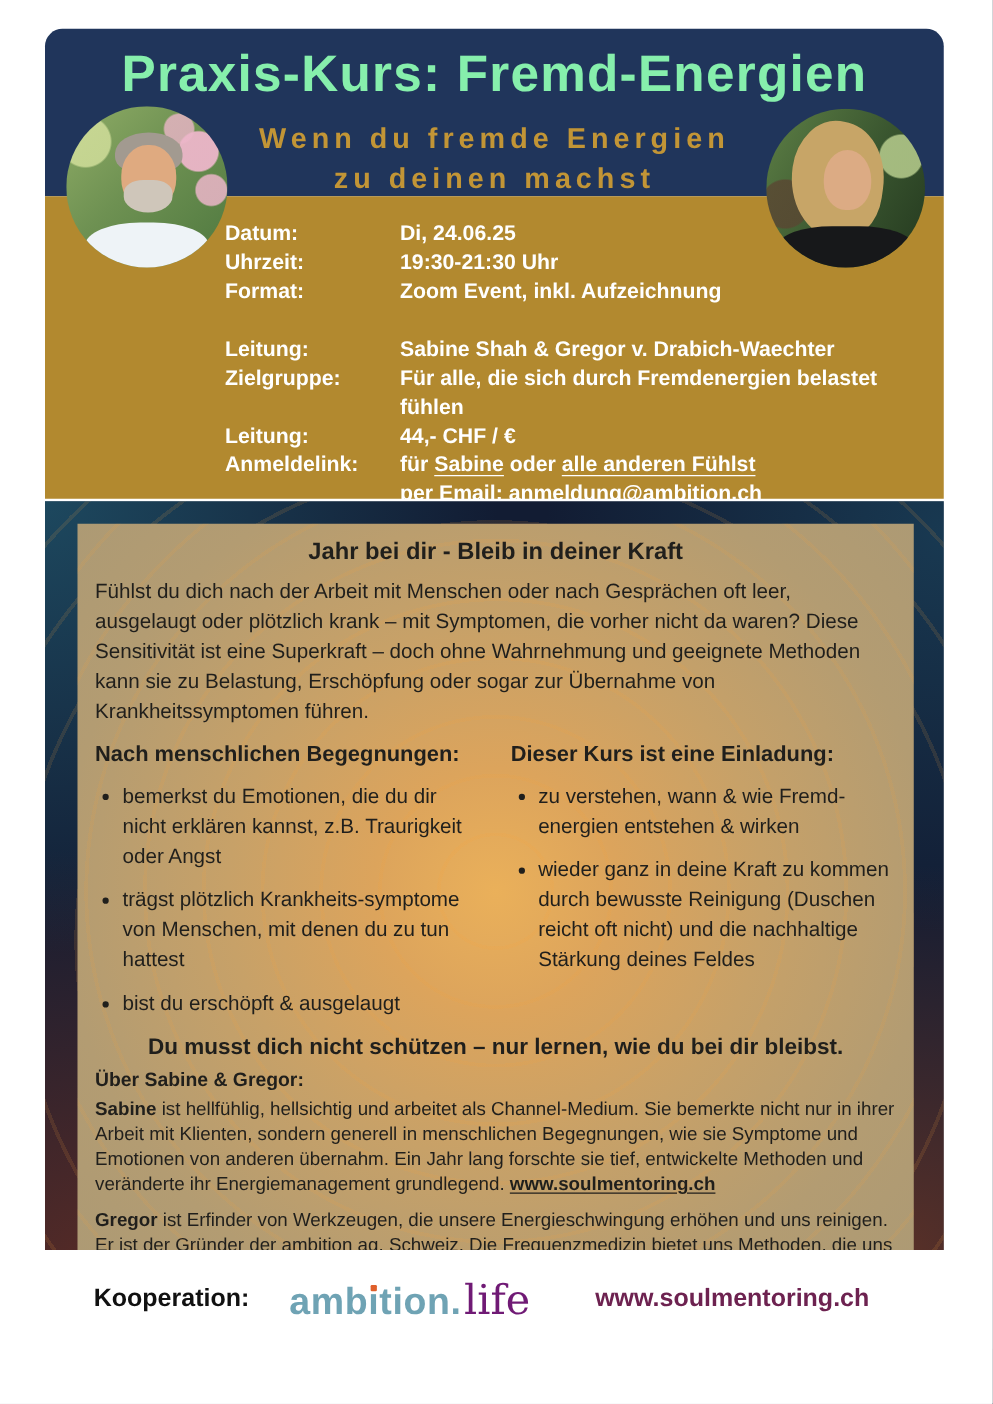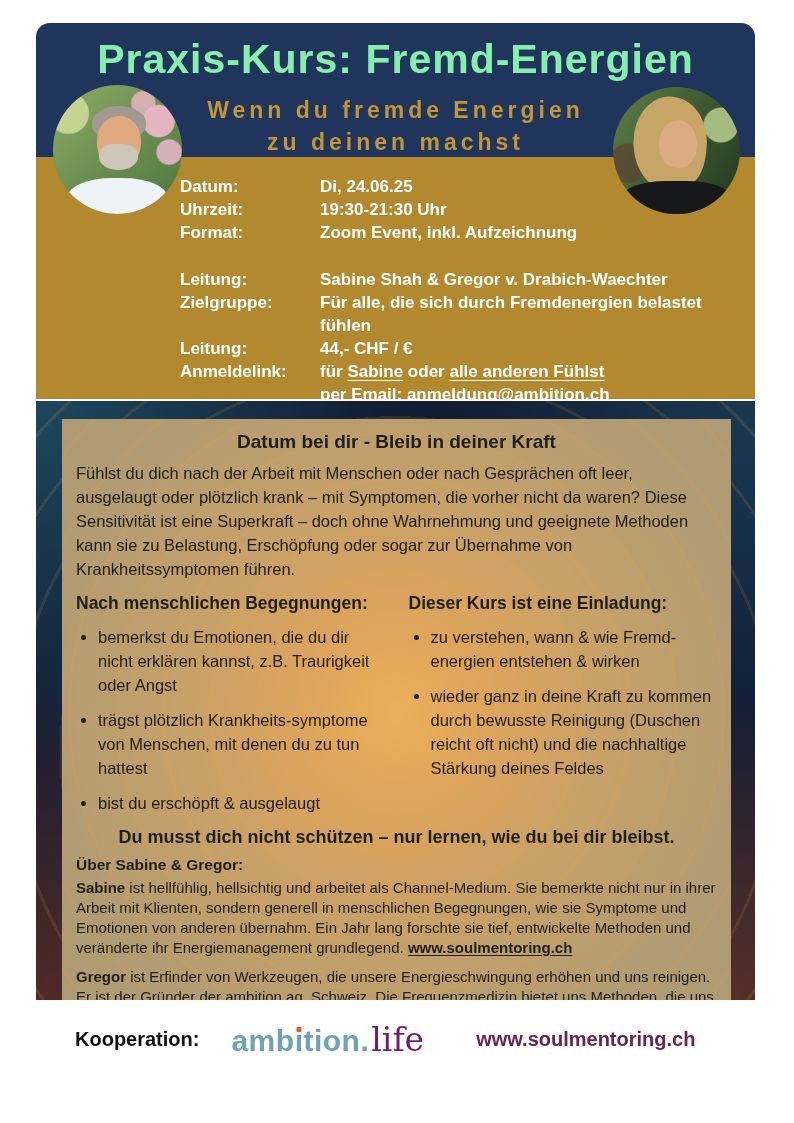--- a/index.html
+++ b/index.html
@@ -142,21 +142,21 @@
       <div class="shirt-shape"></div>
     </div>
     <div class="avatar avatar-right">
       <div class="hair-shape-w"></div>
       <div class="face-shape-w"></div>
       <div class="top-shape"></div>
     </div>
 
     <div class="main">
       <div class="content-box">
-        <div class="box-heading">Datum bei dir - Bleib in deiner Kraft</div>
+        <div class="box-heading">Jahr bei dir - Bleib in deiner Kraft</div>
         <div class="intro">Fühlst du dich nach der Arbeit mit Menschen oder nach Gesprächen oft leer, ausgelaugt oder plötzlich krank – mit Symptomen, die vorher nicht da waren? Diese Sensitivität ist eine Superkraft – doch ohne Wahrnehmung und geeignete Methoden kann sie zu Belastung, Erschöpfung oder sogar zur Übernahme von Krankheitssymptomen führen.</div>
 
         <div class="columns">
           <div class="col">
             <div class="col-heading">Nach menschlichen Begegnungen:</div>
             <ul>
               <li>bemerkst du Emotionen, die du dir nicht erklären kannst, z.B. Traurigkeit oder Angst</li>
               <li>trägst plötzlich Krankheits-symptome von Menschen, mit denen du zu tun hattest</li>
               <li>bist du erschöpft &amp; ausgelaugt</li>
             </ul>

